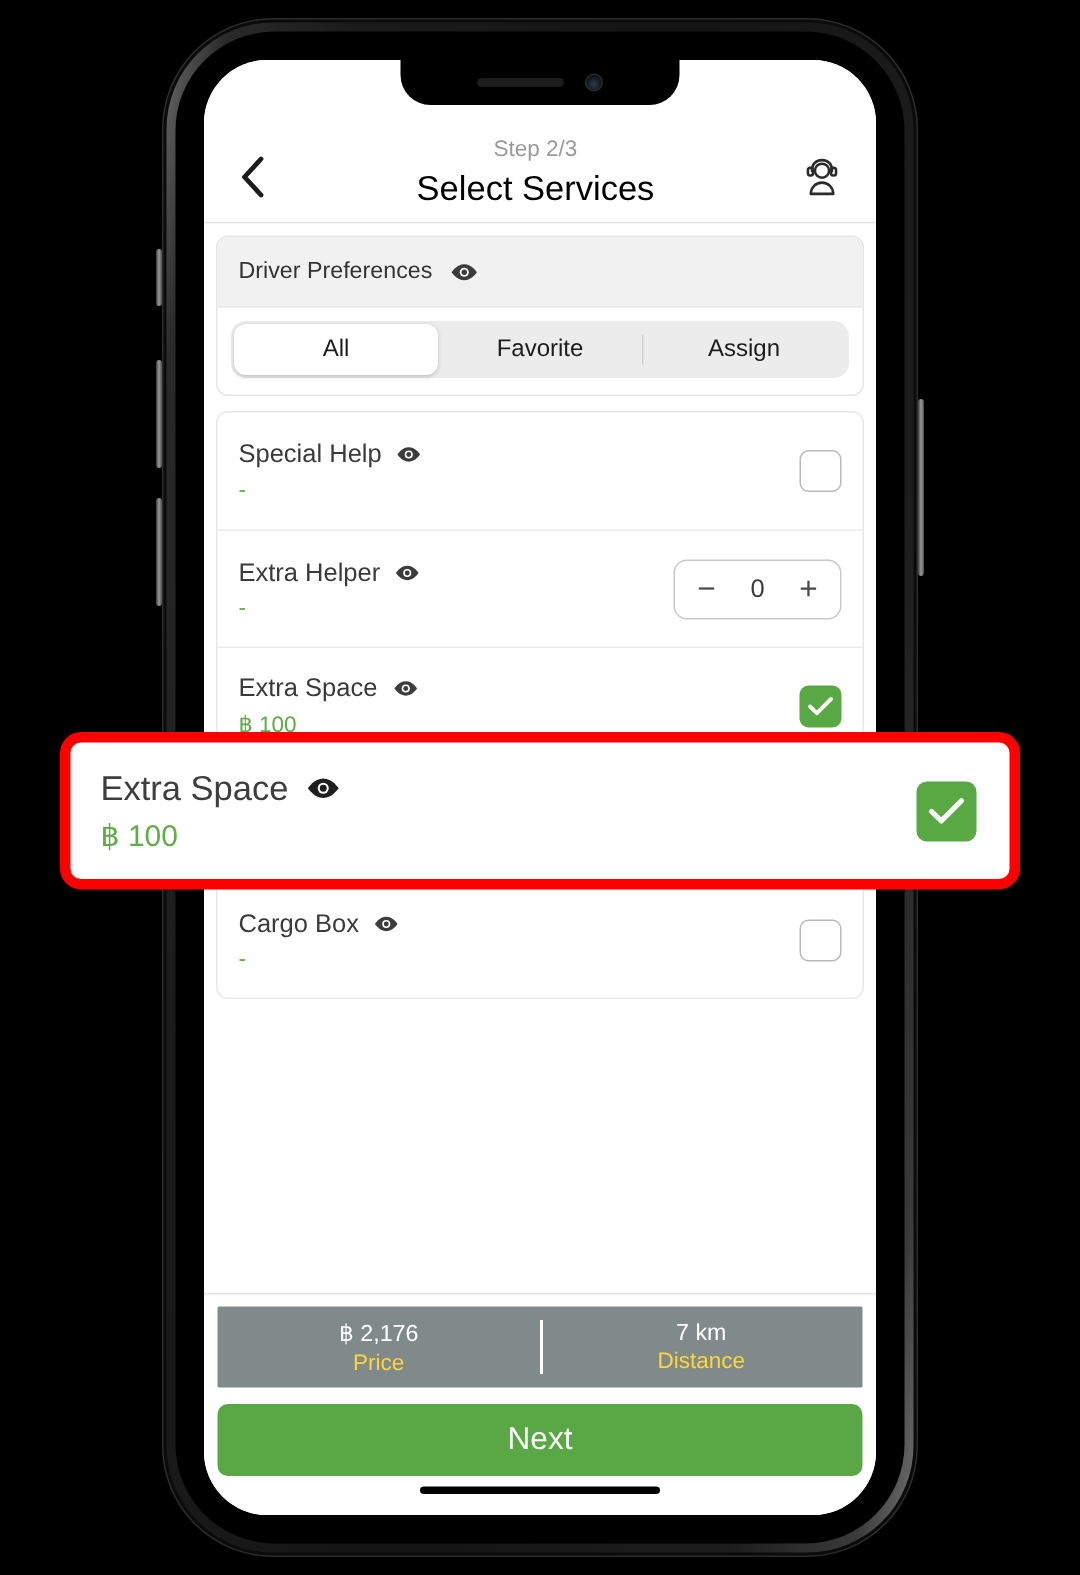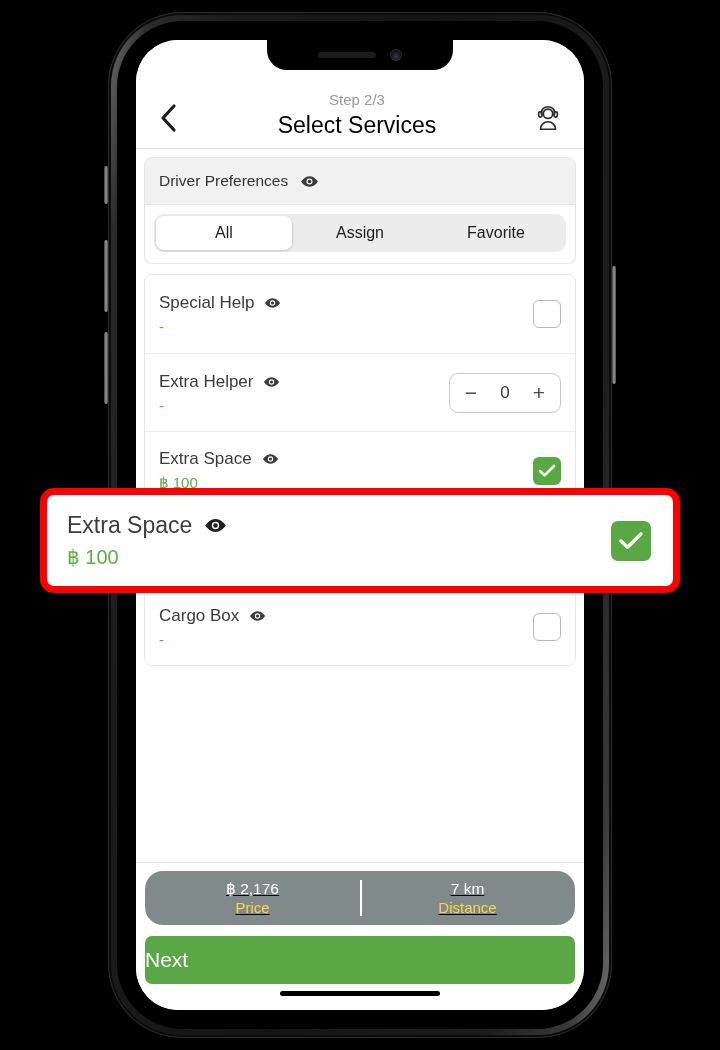--- a/index.html
+++ b/index.html
@@ -157,35 +157,35 @@
   }
   .empty-slot { height: 16px; background: #fff; }
 
   
   #bottom-bar {
     position: absolute; left: 0; right: 0; bottom: 0; height: 148px;
     background: #fff; border-top: 1px solid #e3e3e3;
     padding: 8px 9px 0 9px;
   }
   #summary-bar {
-    height: 54px; background: #808a8a; border-radius: 18px;
-    display: flex; align-items: stretch; text-decoration: underline;
+    height: 54px; background: #808a8a; border-radius: 1px;
+    display: flex; align-items: stretch;
   }
   .summary-cell {
     flex: 1; display: flex; flex-direction: column; align-items: center; justify-content: center; gap: 1px;
     position: relative;
   }
   .summary-cell + .summary-cell::before {
     content: ""; position: absolute; left: 0; top: 9px; bottom: 9px; width: 2px; background: #ffffff;
   }
   .summary-value { font-size: 15.5px; color: #ffffff; }
   .summary-label { font-size: 15px; color: #ffd53d; }
   #next-button {
     margin-top: 11px; height: 48px; background: #5aa845; border-radius: 7px;
-    display: flex; align-items: center; 
+    display: flex; align-items: center; justify-content: center;
     color: #fff; font-size: 21px;
   }
 
   
   #highlight-box {
     position: absolute;
     left: 40px; top: 488px;
     width: 640px; height: 105px;
     border: 7px solid #ff0000;
     border-radius: 14px;
@@ -254,25 +254,25 @@
               <path d="M11 0.8C5.2 0.8 1.2 7 1.2 7s4 6.2 9.8 6.2S20.8 7 20.8 7 16.8 0.8 11 0.8z" fill="#3c3c3c"></path>
               <circle cx="11" cy="7" r="3.5" fill="#ffffff"></circle>
               <circle cx="11" cy="7" r="2.1" fill="#3c3c3c"></circle>
             </svg>
           </span>
         </div>
         <div class="segmented">
           <div class="segment active">
             <span>All</span>
           </div>
+          <div class="segment">
+            <span>Favorite</span>
+          </div>
           <div class="segment divided">
             <span>Assign</span>
-          </div>
-          <div class="segment">
-            <span>Favorite</span>
           </div>
         </div>
       </div>
 
       <div class="card">
 
         <div class="service-row">
           <div class="service-left">
             <div class="service-title-line">
               <span class="service-title">Special Help</span>

